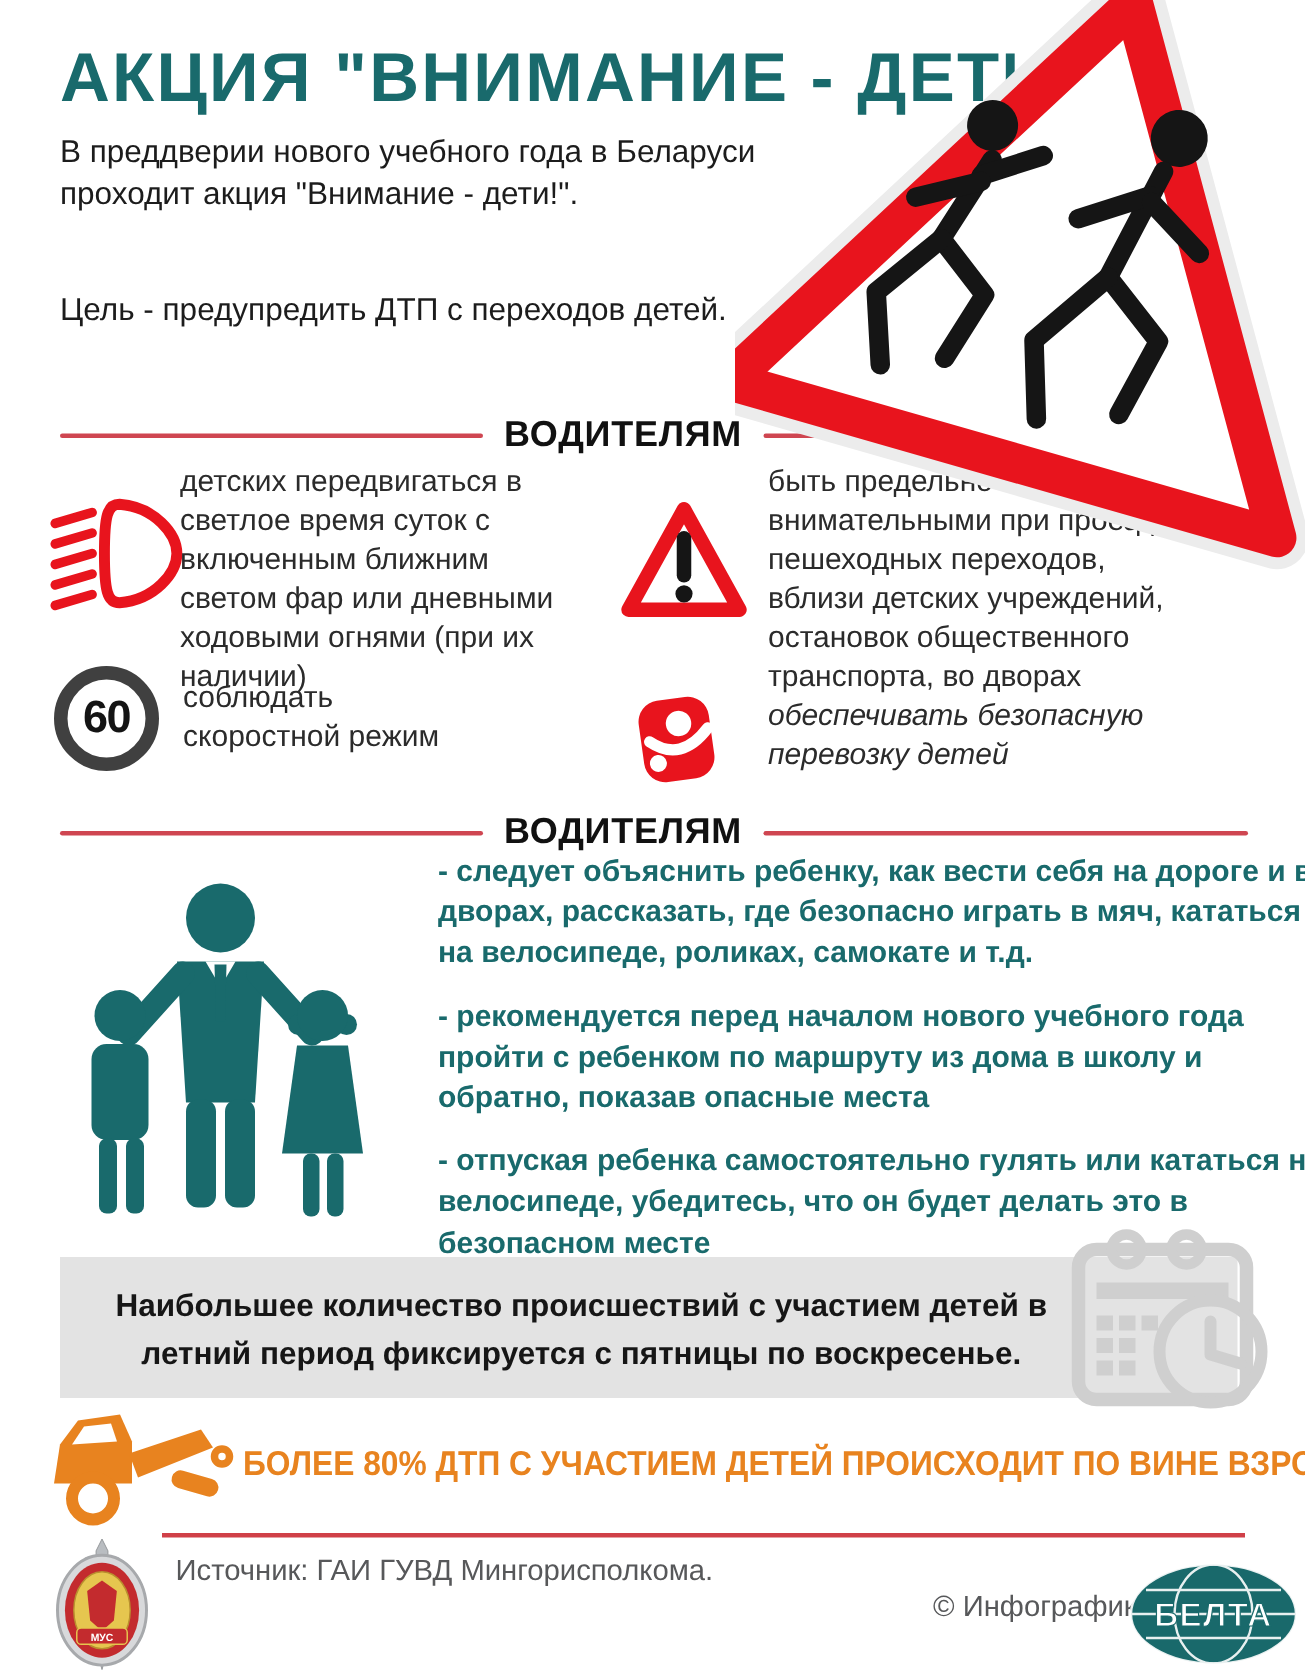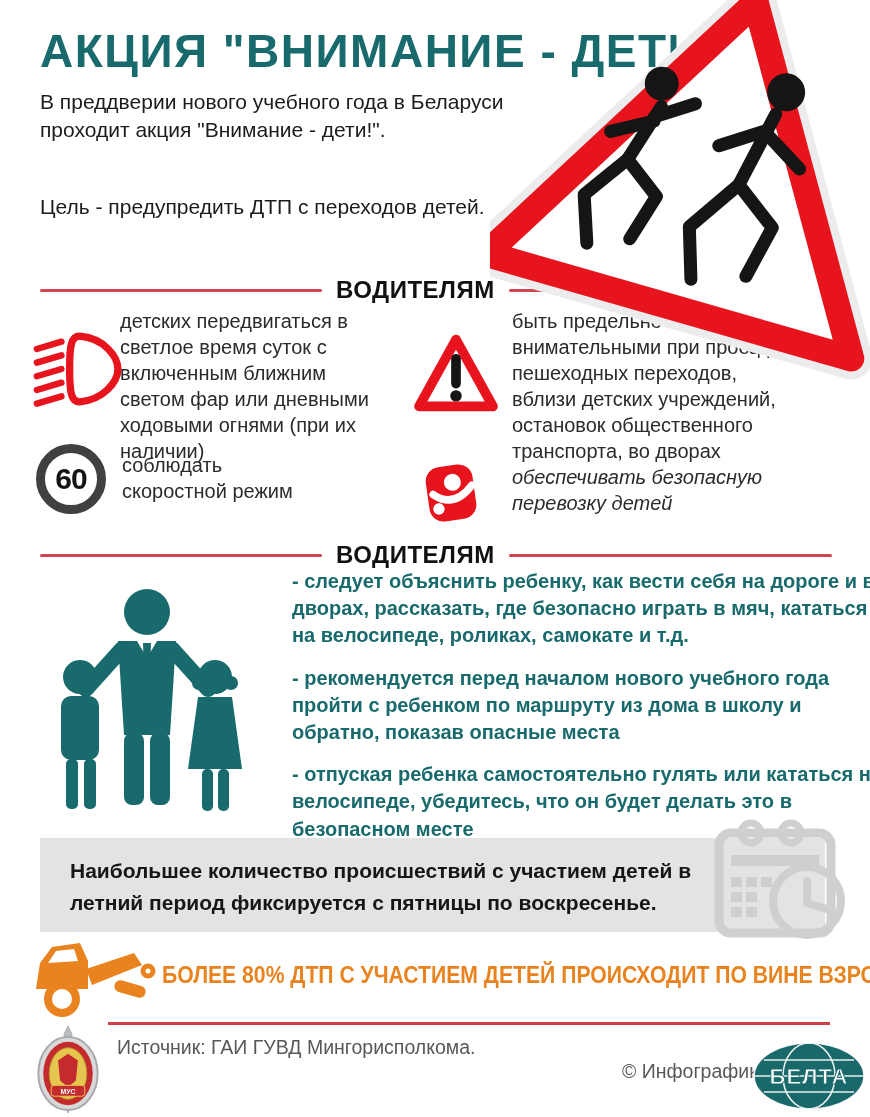--- a/index.html
+++ b/index.html
@@ -46,21 +46,21 @@
   #seat{left:418px;top:460px;}
   
   #family{left:40px;top:585px;}
   #parents-text{left:263px;top:568px;width:595px;margin-left:29px;}
   #parents-text p{
     margin:0 0 15px 0;font-size:20px;font-weight:700;color:#196a6c;line-height:1.36;
   }
   
   #note-box{left:40px;top:838px;width:785px;height:94px;background:#e3e3e3;z-index:1;}
   #note-text{
-    padding:17px 120px 0 30px;font-size:21px;font-weight:700;color:#161616;line-height:1.5;
+    padding:17px 120px 0 30px;font-size:21px;font-weight:700;color:#161616;line-height:1.5;text-align:center;
   }
   #calendar{left:695px;top:813px;z-index:2;}
   
   #car{left:28px;top:933px;}
   #stat-text{
     left:162px;top:962px;font-size:23px;font-weight:700;color:#e8831f;
     white-space:nowrap;transform:scaleX(.92);transform-origin:left center;letter-spacing:0;
   }
   
   #sep{left:108px;top:1022px;width:722px;height:3px;background:#d04048;}

